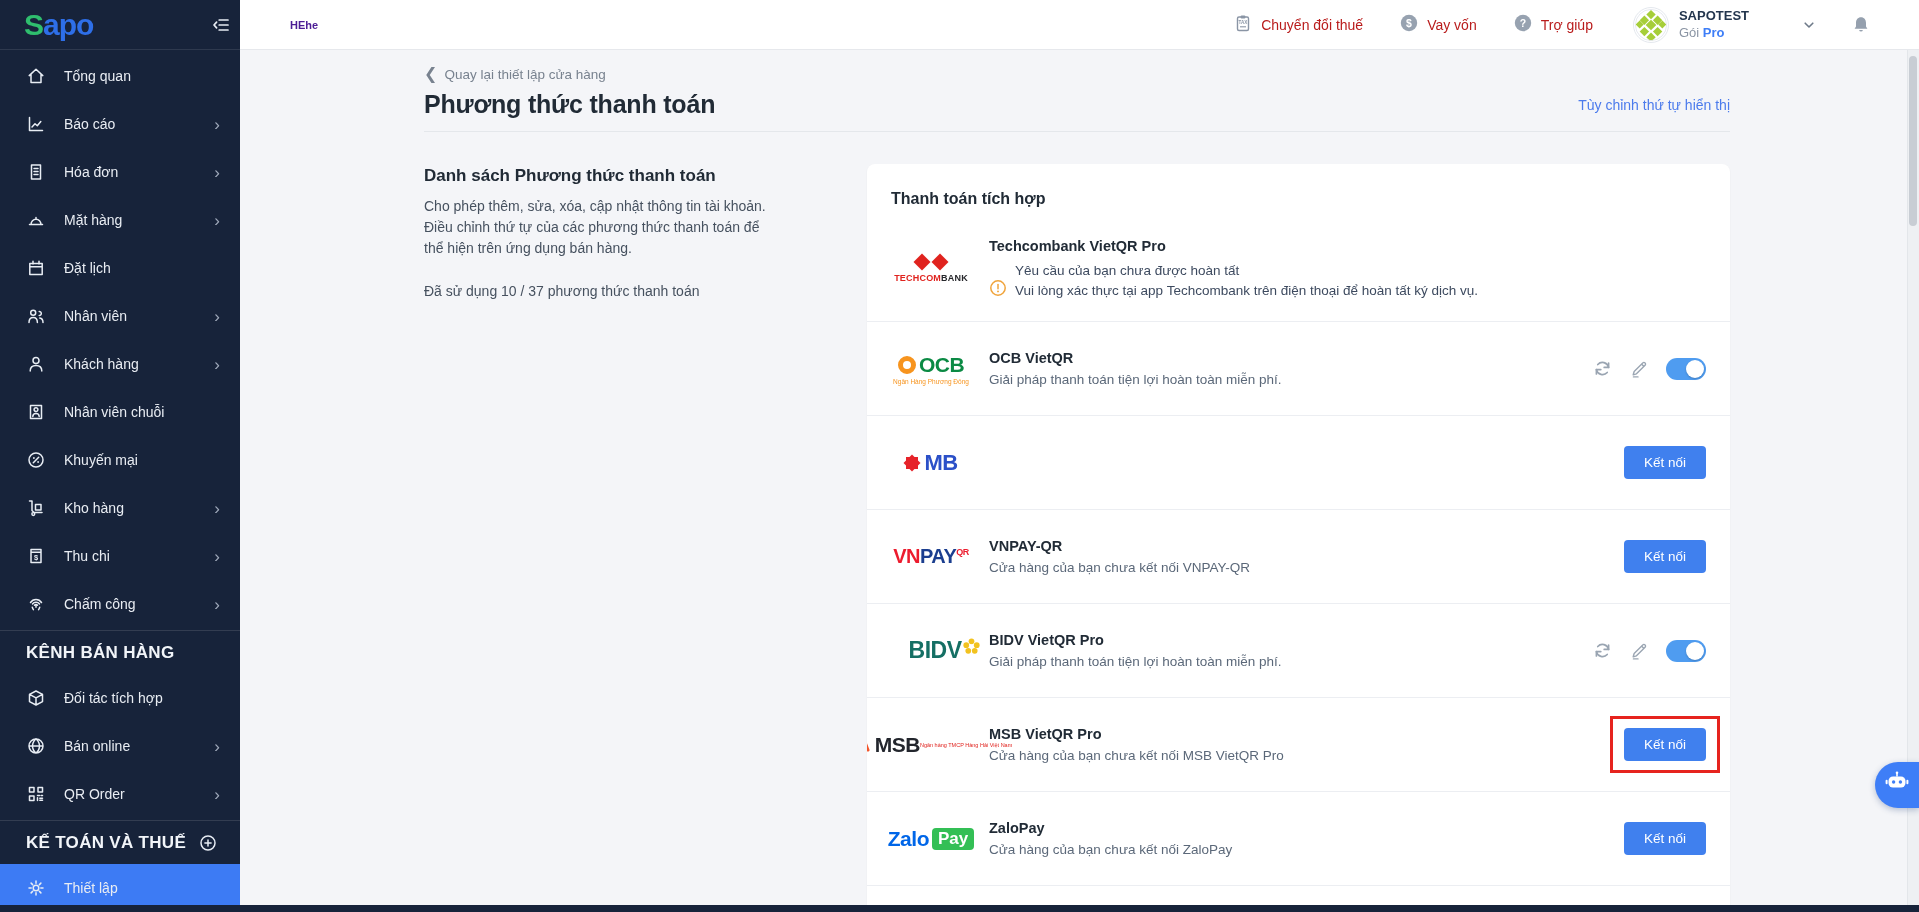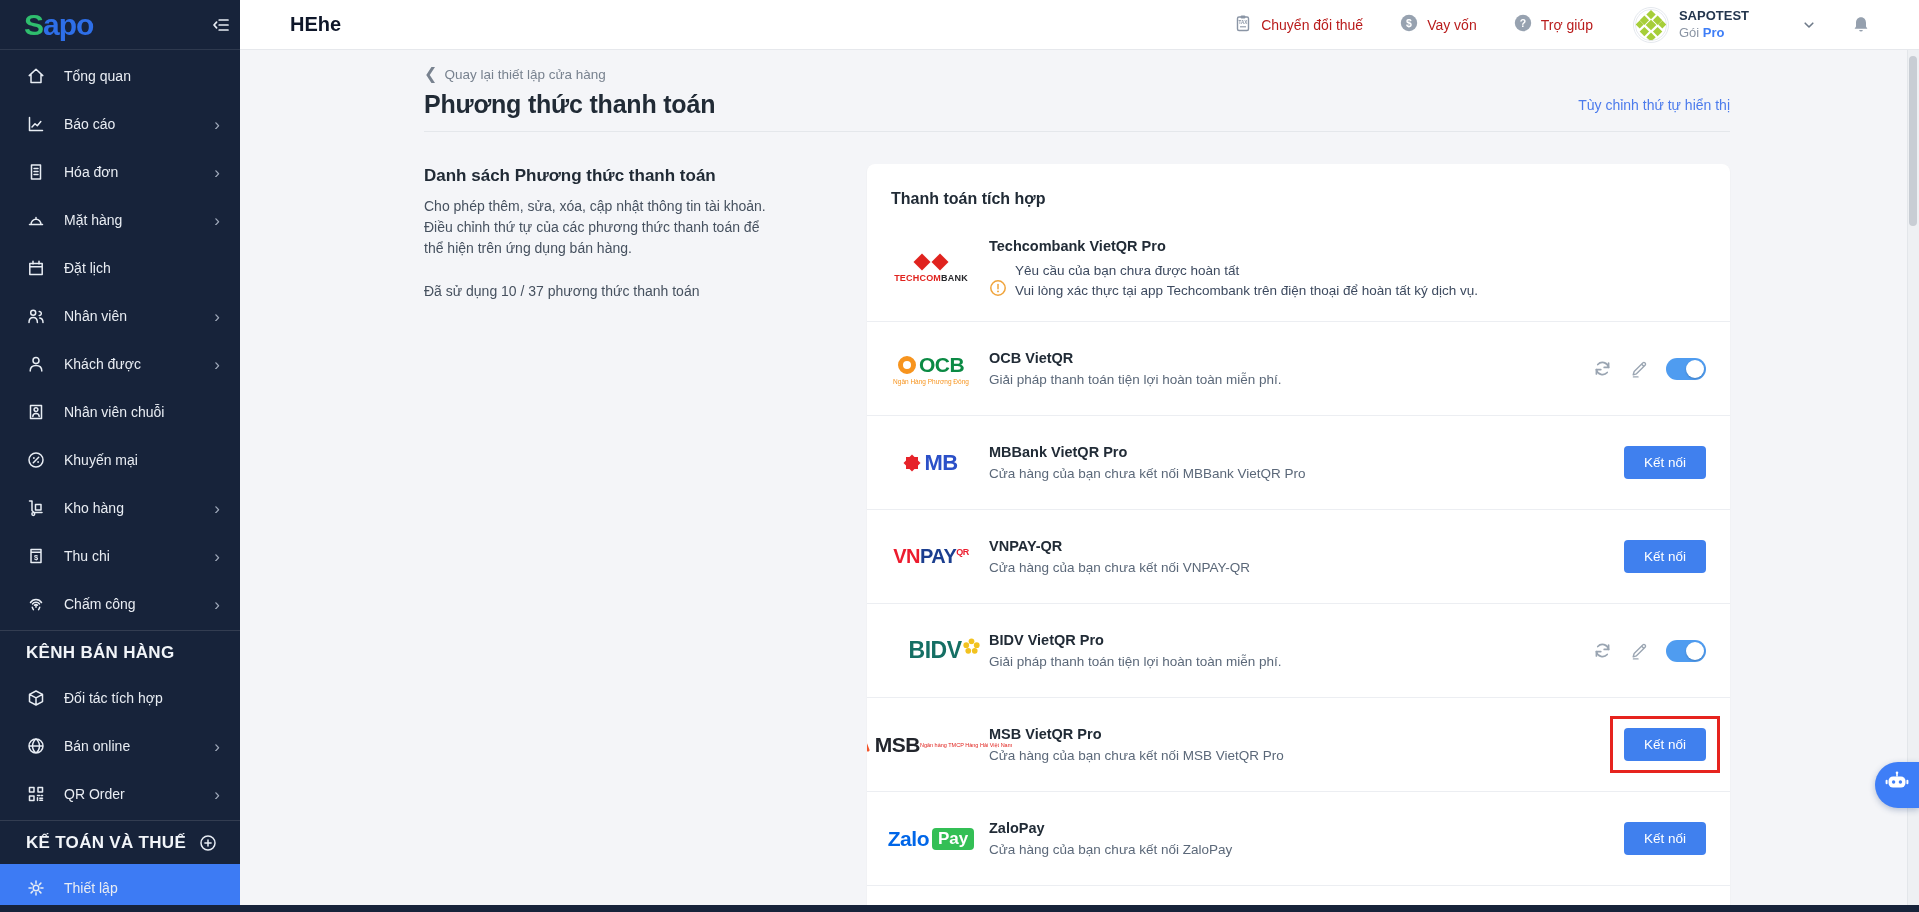--- a/index.html
+++ b/index.html
@@ -20,21 +20,21 @@
   .side-icon{width:20px;height:20px;margin-right:18px;display:flex;align-items:center;justify-content:center;flex-shrink:0;}
   .side-label{font-size:14px;color:#E9EDF3;}
   .side-chev{margin-left:auto;color:#9FA9BA;font-size:17px;line-height:1;}
   .side-section{height:44px;display:flex;align-items:center;padding:0 22px 0 26px;border-top:1px solid rgba(255,255,255,.12);margin-top:2px;}
   .section-label{font-size:17px;font-weight:700;color:#F2F5F9;letter-spacing:.3px;}
   .section-plus{margin-left:auto;display:flex;cursor:pointer;}
 
   
   .topbar{position:absolute;left:240px;top:0;right:0;height:50px;background:#fff;border-bottom:1px solid #E6E8EC;
     display:flex;align-items:center;padding:0 48px 0 50px;z-index:4;}
-  .store-name{font-size:20px;font-weight:700;color:#0f172a;}
+  .store-name{font-size:11px;font-weight:700;color:#4c1d95;}
   .topbar-right{margin-left:auto;display:flex;align-items:center;}
   .tb-item{display:flex;align-items:center;gap:8px;font-size:14px;color:#b91c1c;margin-left:36px;cursor:pointer;}
   .account{display:flex;align-items:center;gap:10px;margin-left:40px;cursor:pointer;}
   .avatar{width:36px;height:36px;border-radius:50%;overflow:hidden;border:1px solid #E4E8EE;flex-shrink:0;}
   .acct-name{font-size:13px;font-weight:700;color:#24364E;line-height:1.3;}
   .acct-plan{font-size:13px;color:#8A94A3;line-height:1.3;}
   .acct-plan b{color:#3E7EF7;font-weight:700;}
   .tb-chev{margin-left:50px;cursor:pointer;display:flex;}
   .tb-bell{margin-left:32px;cursor:pointer;display:flex;}
 
@@ -177,21 +177,21 @@
           </span>
           <span class="side-label">Nhân viên</span>
           <span class="side-chev">›</span>
         </div>
         <div class="side-item">
           <span class="side-icon">
             <svg width="20" height="20" viewBox="0 0 20 20" fill="none" stroke="#E8EDF4" stroke-width="1.5" stroke-linecap="round" stroke-linejoin="round">
               <path d="M10 9.5 A3 3 0 1 0 10 3.5 A3 3 0 0 0 10 9.5 M4.2 17 C4.2 13 6.8 11.5 10 11.5 C13.2 11.5 15.8 13 15.8 17"></path>
             </svg>
           </span>
-          <span class="side-label">Khách được</span>
+          <span class="side-label">Khách hàng</span>
           <span class="side-chev">›</span>
         </div>
         <div class="side-item">
           <span class="side-icon">
             <svg width="20" height="20" viewBox="0 0 20 20" fill="none" stroke="#E8EDF4" stroke-width="1.5" stroke-linecap="round" stroke-linejoin="round">
               <path d="M4.5 3.5 H15.5 V16.5 H4.5 Z M10 9.5 A1.9 1.9 0 1 0 10 5.7 A1.9 1.9 0 0 0 10 9.5 M6.8 14.5 C6.8 12.4 8.3 11.4 10 11.4 C11.7 11.4 13.2 12.4 13.2 14.5"></path>
             </svg>
           </span>
           <span class="side-label">Nhân viên chuỗi</span>
         </div>
@@ -432,24 +432,20 @@
                 </div>
               </div>
             </div>
             <div class="prow">
               <div class="row-logo">
                 <div class="mb">
                   <span class="mb-star"></span>
                   <span class="mb-name">MB</span>
                 </div>
               </div>
-              <div class="row-info">
-                <div class="pname">MBBank VietQR Pro</div>
-                <div class="pdesc">Cửa hàng của bạn chưa kết nối MBBank VietQR Pro</div>
-              </div>
               <div class="actions">
                 <button class="connect-btn">Kết nối</button>
               </div>
             </div>
             <div class="prow">
               <div class="row-logo">
                 <div class="vnpay"><span class="vn">VN</span><span class="pay">PAY</span><sup>QR</sup></div>
               </div>
               <div class="row-info">
                 <div class="pname">VNPAY-QR</div>

